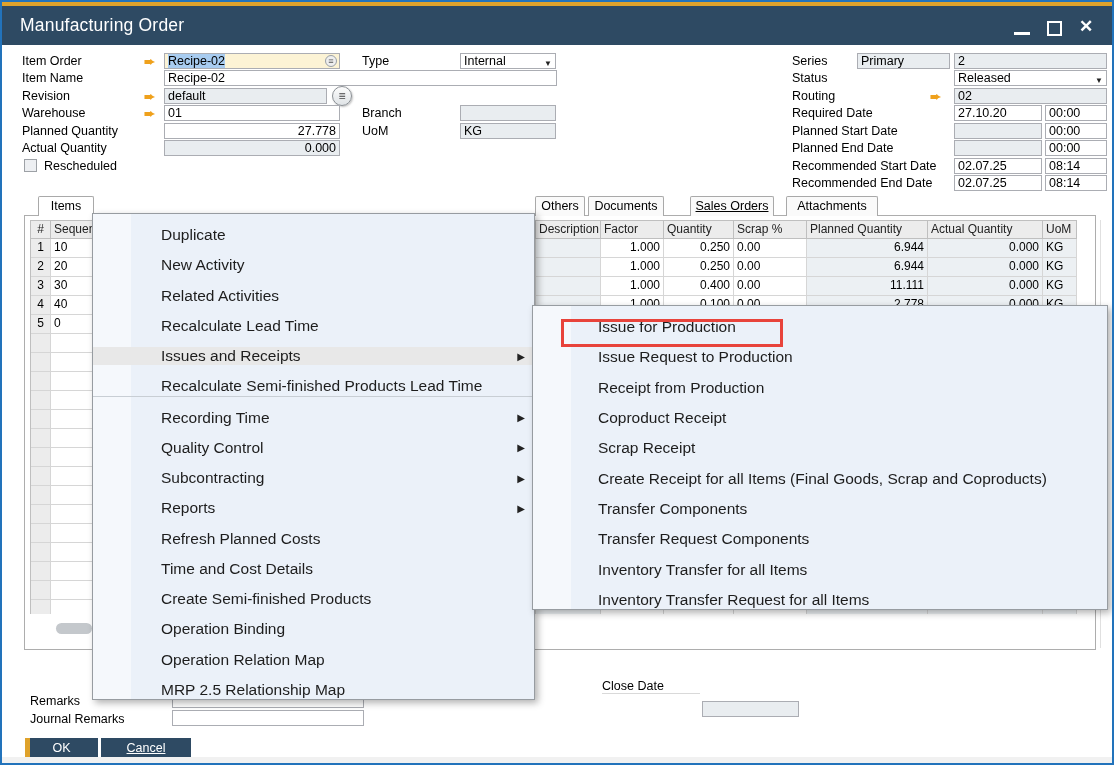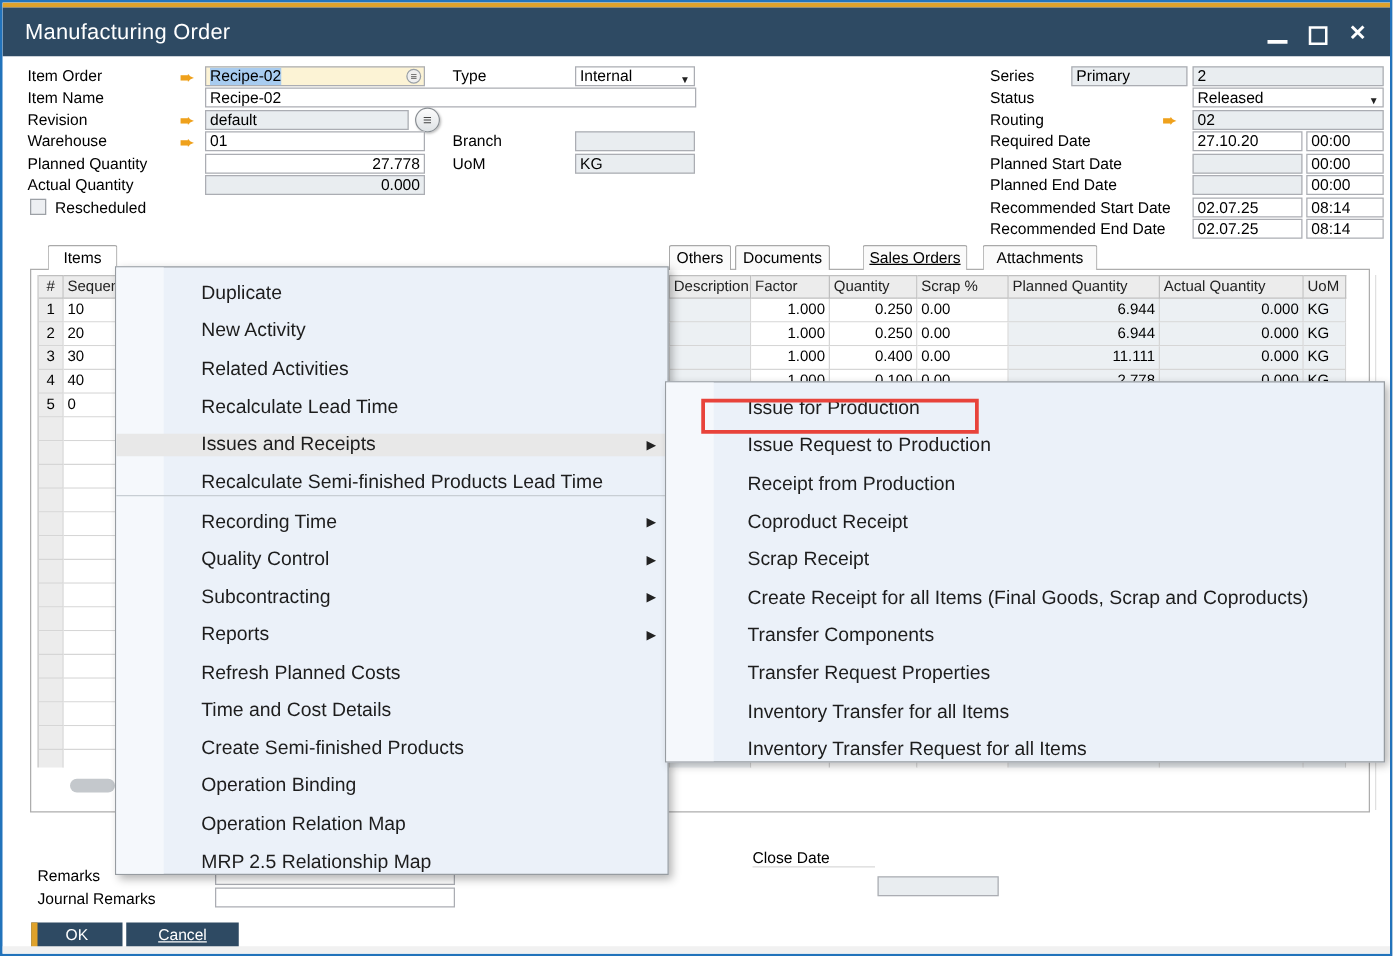--- a/index.html
+++ b/index.html
@@ -491,21 +491,21 @@
       <div class="mi">
         <span class="milbl">Scrap Receipt</span>
       </div>
       <div class="mi">
         <span class="milbl">Create Receipt for all Items (Final Goods, Scrap and Coproducts)</span>
       </div>
       <div class="mi">
         <span class="milbl">Transfer Components</span>
       </div>
       <div class="mi">
-        <span class="milbl">Transfer Request Properties</span>
+        <span class="milbl">Transfer Request Components</span>
       </div>
       <div class="mi">
         <span class="milbl">Inventory Transfer for all Items</span>
       </div>
       <div class="mi">
         <span class="milbl">Inventory Transfer Request for all Items</span>
       </div>
     </div>
 
   <span class="lbl" style="left:28px;top:692px;">Remarks</span>

